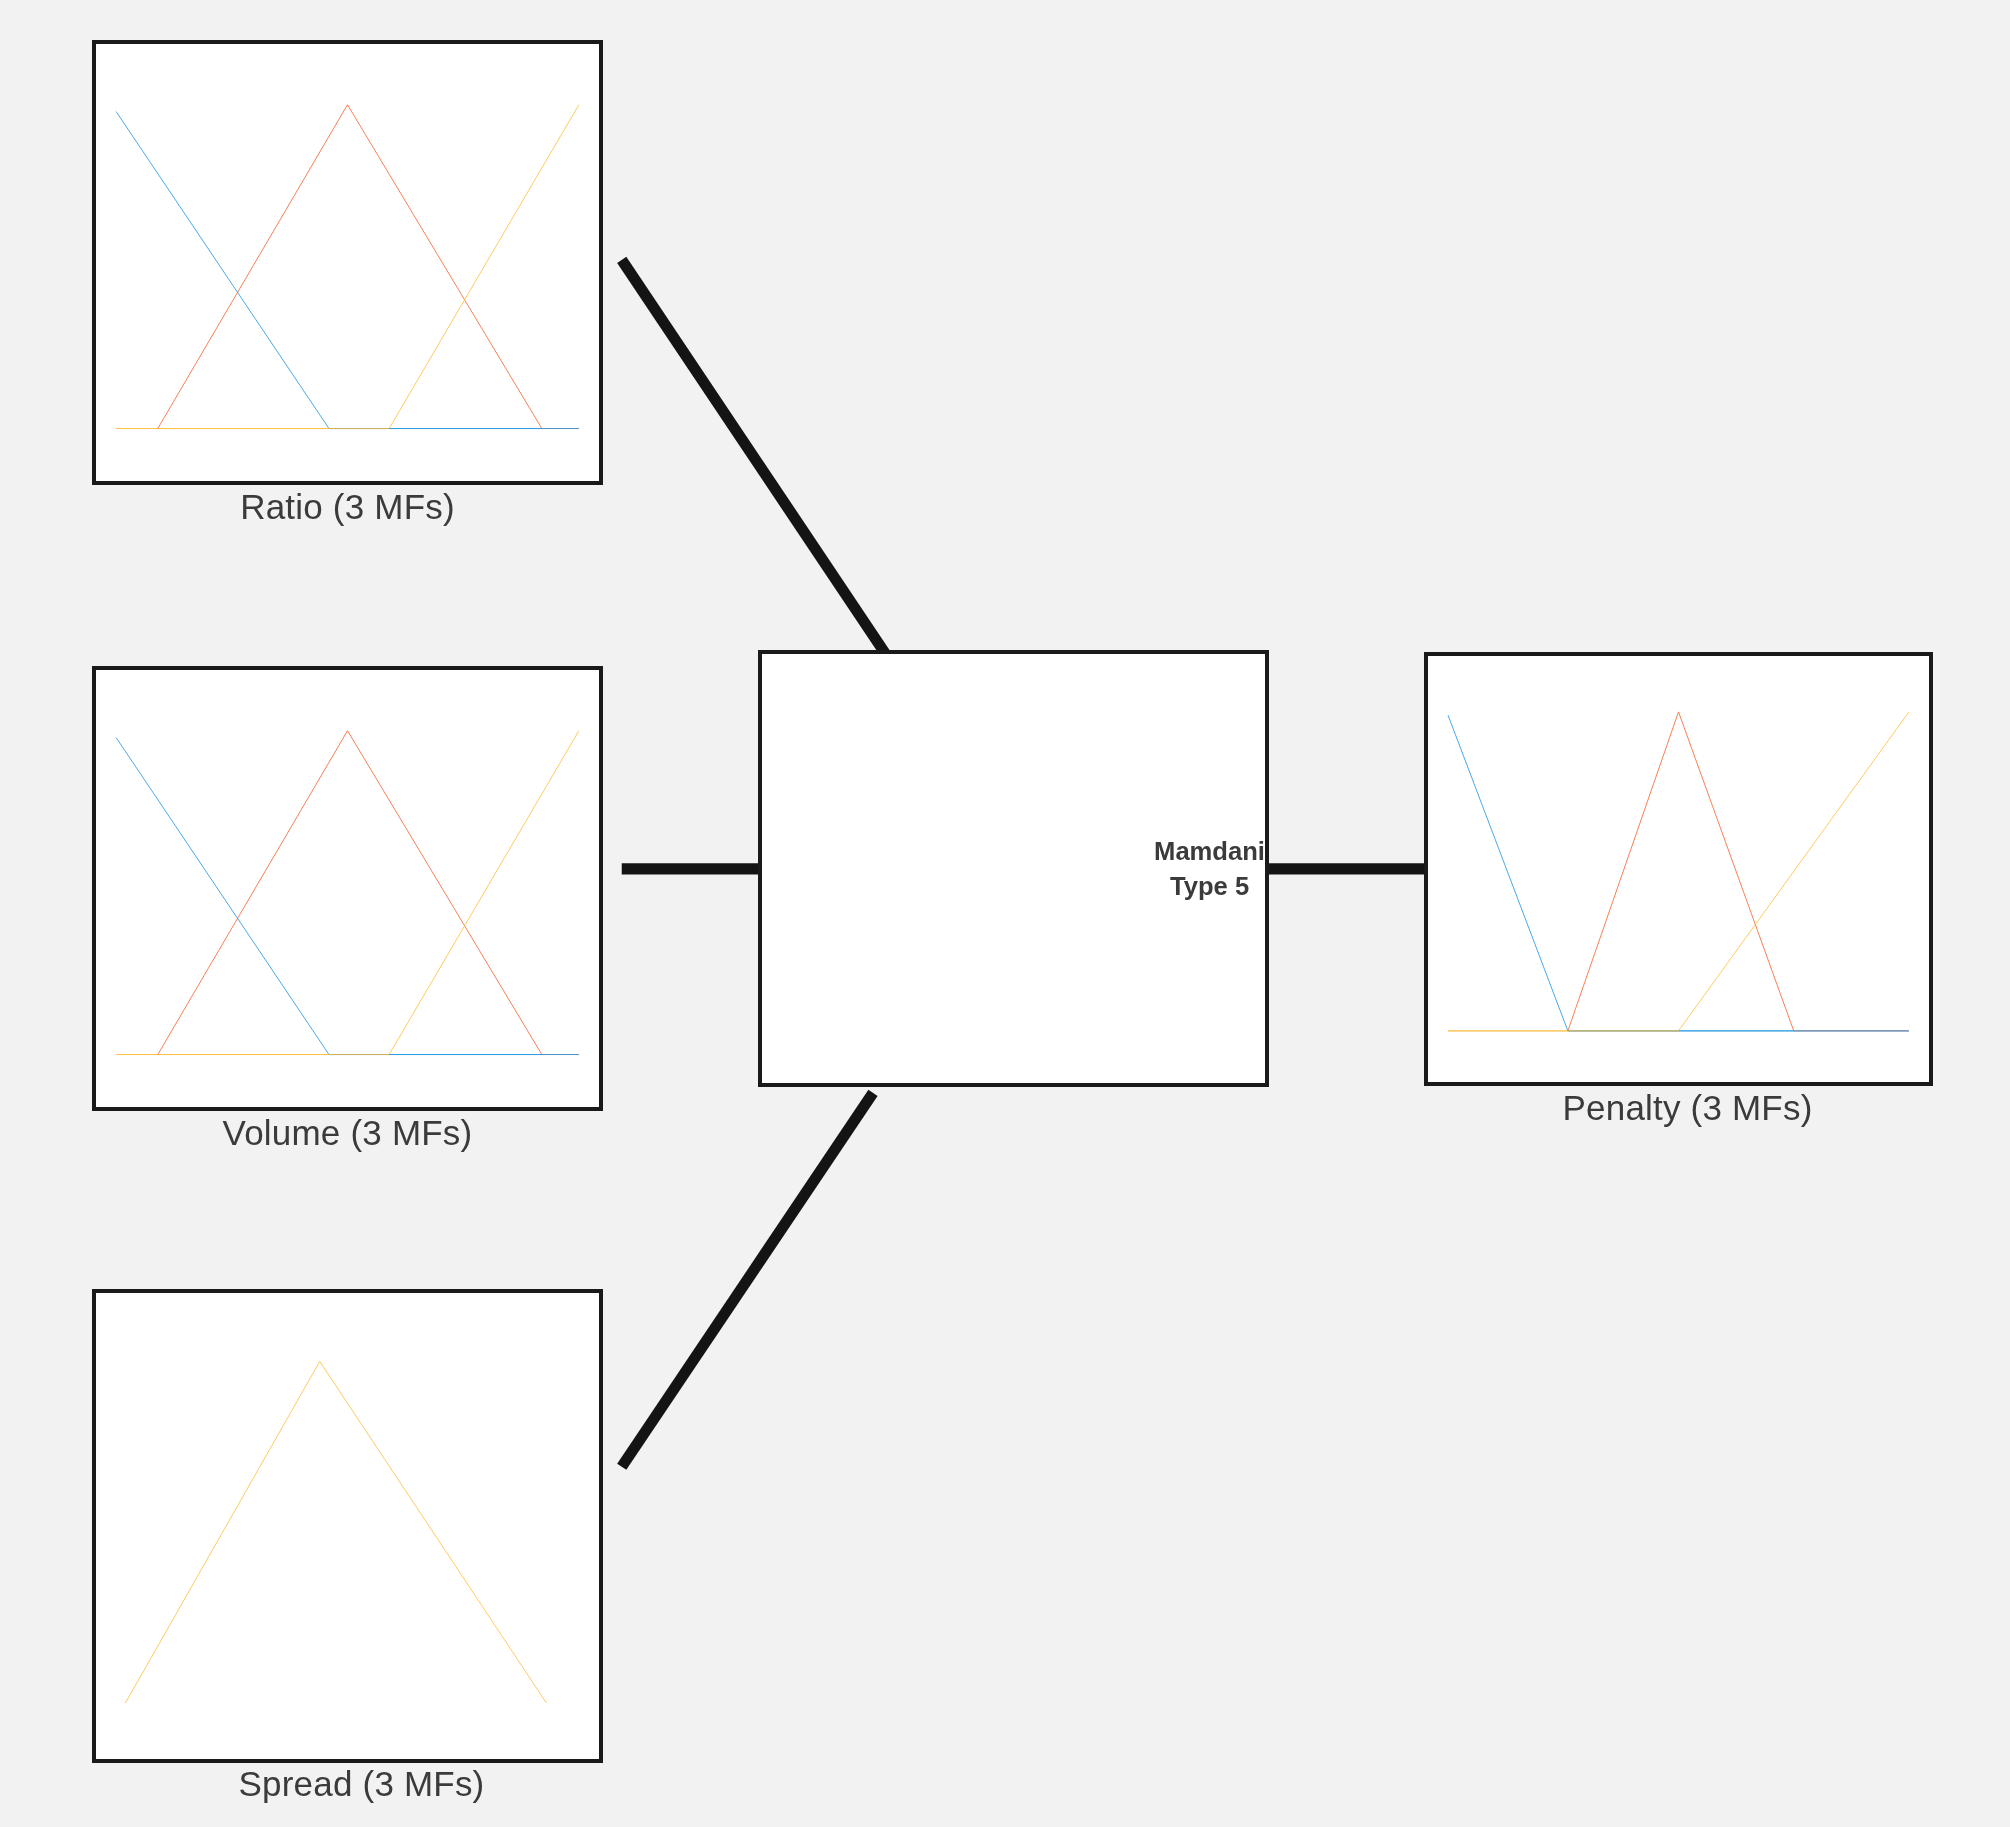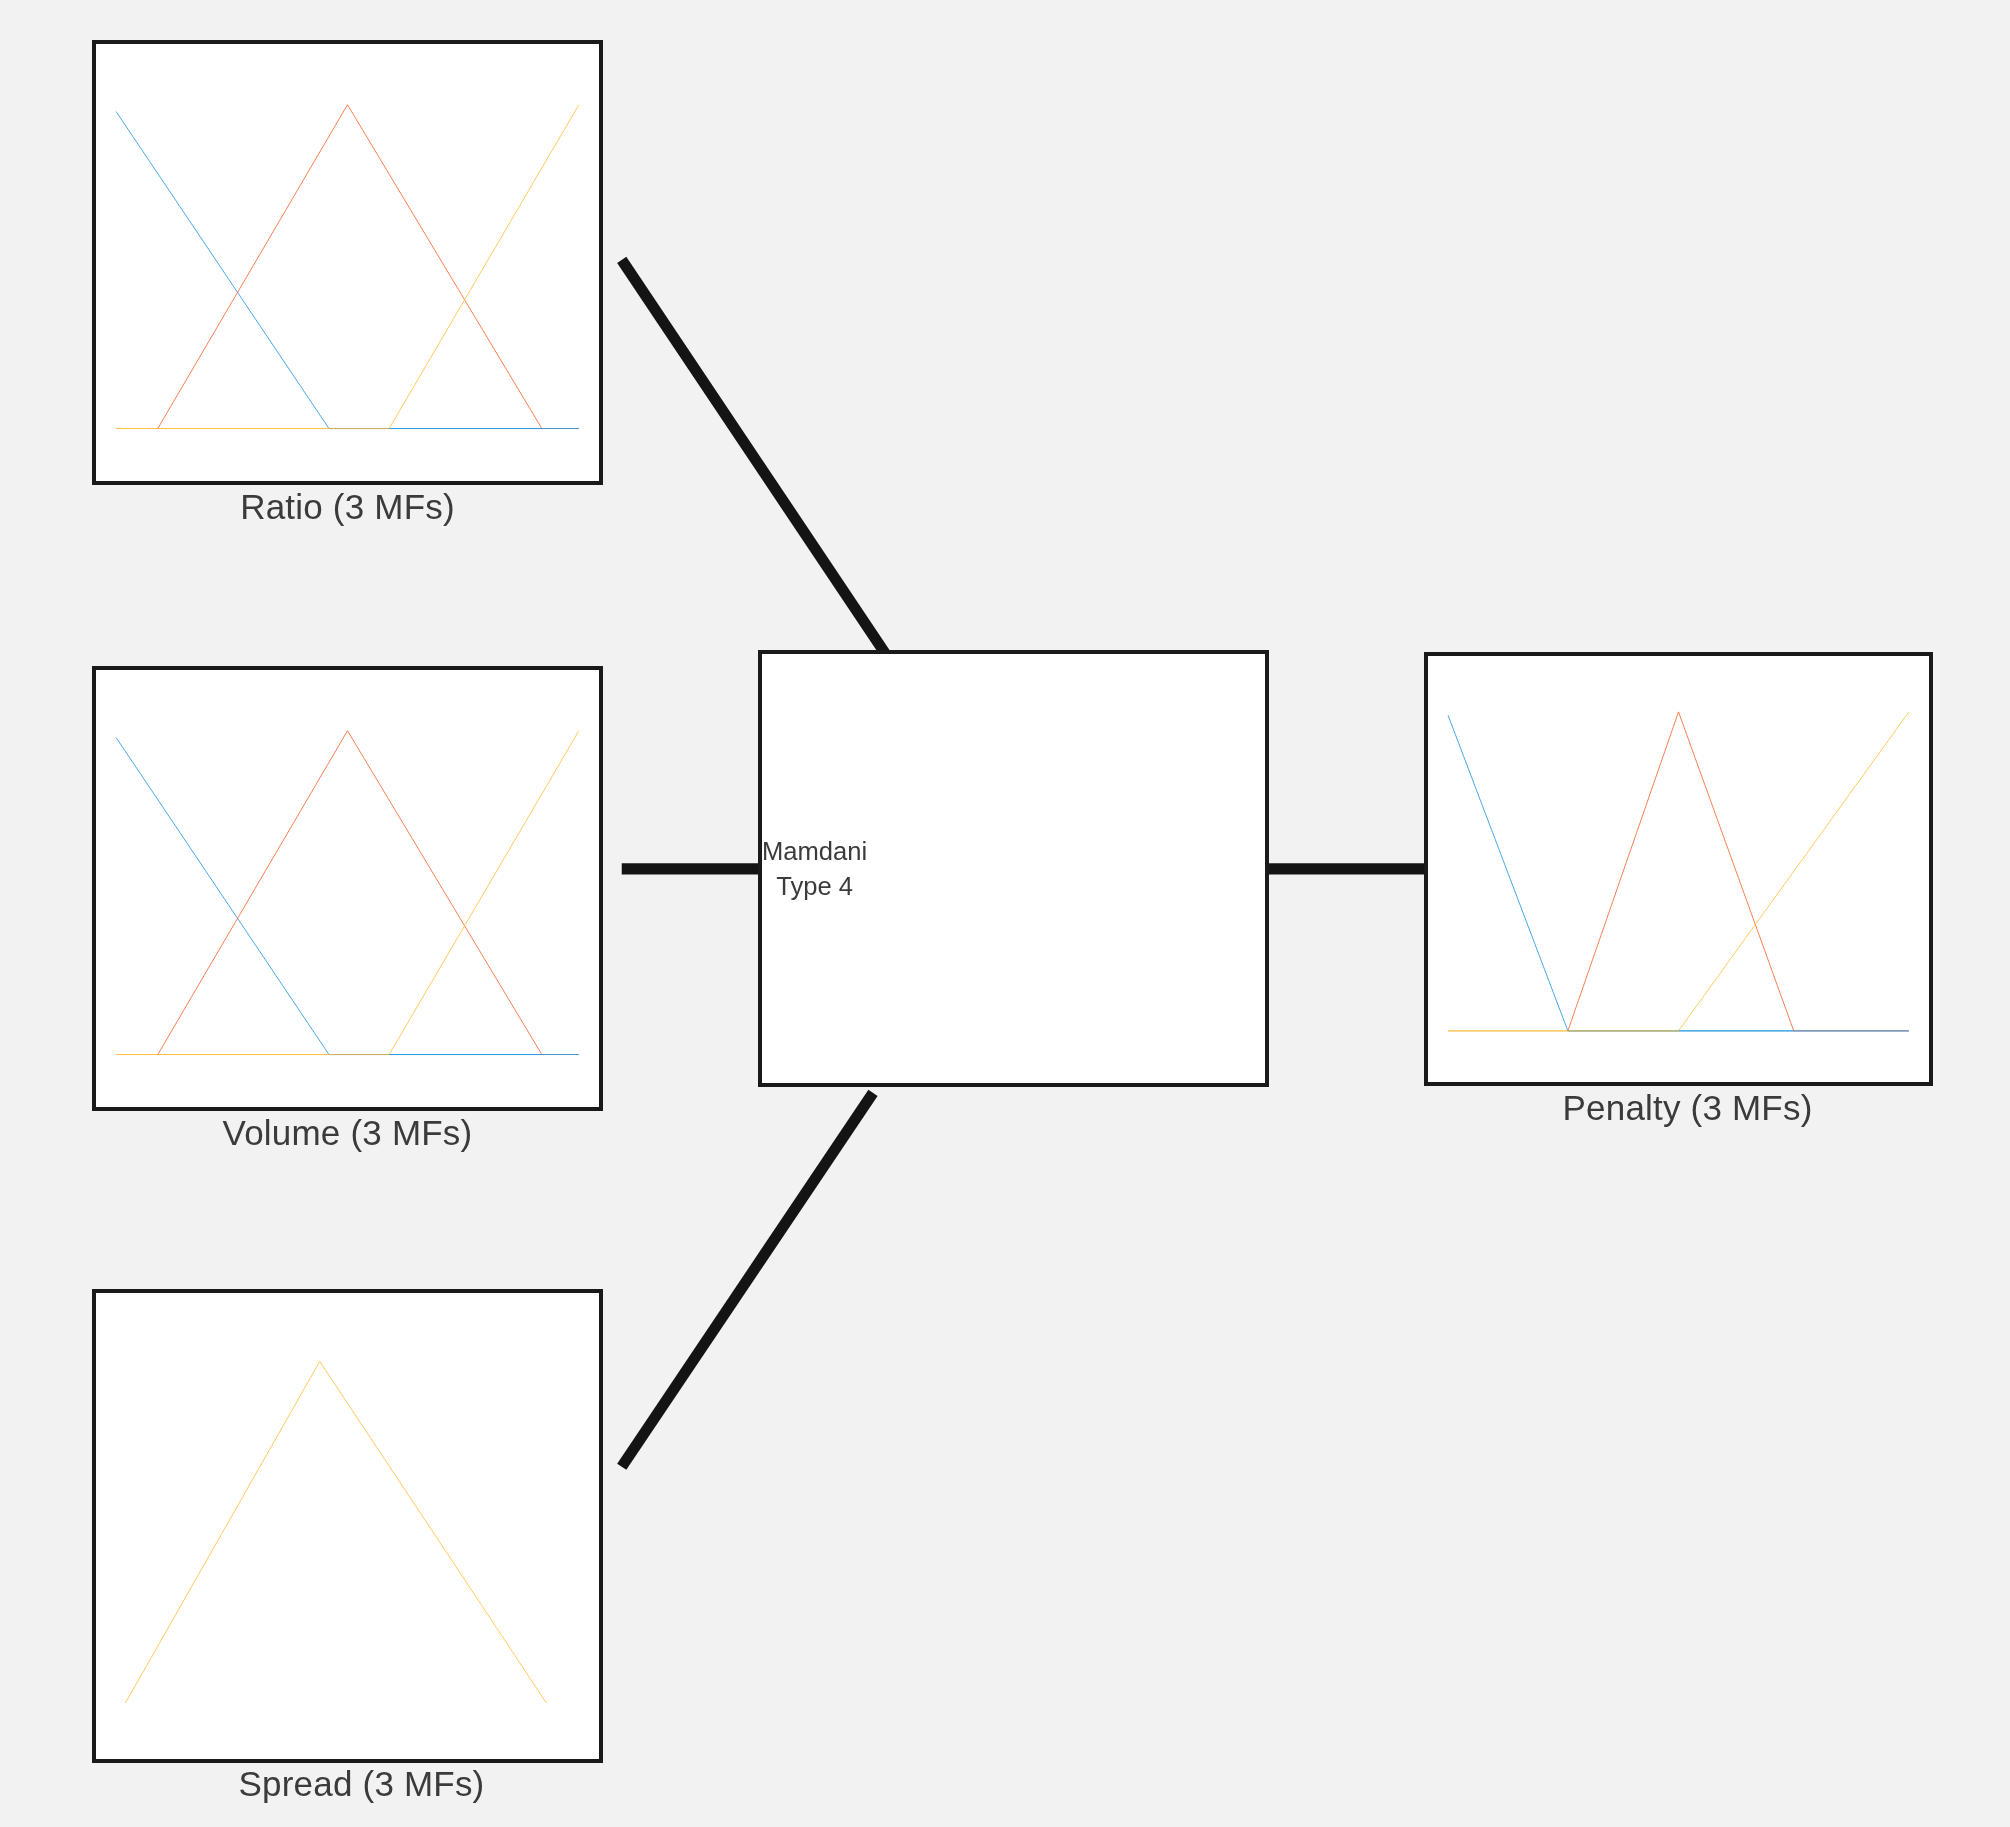--- a/index.html
+++ b/index.html
@@ -31,21 +31,22 @@
   }
 
   
   #engine-box{
     position:absolute;
     background:#ffffff;
     border:4.3px solid #1a1a1a;
     box-sizing:border-box;
     display:flex;
     align-items:center;
-    justify-content:flex-start;
+    justify-content:flex-end;
+    font-weight:bold;
   }
   #engine-text{
     text-align:center;
     color:#3b3b3b;
     font-size:25.6px;
     line-height:1.33;
   }
   #engine-text .ln{display:block;}
 </style>
 </head>
@@ -93,21 +94,21 @@
       <svg class="node-plot" id="plot-spread" viewBox="0 0 100 100" preserveAspectRatio="none">
           <polyline points="5.84,88 44.48,14.680000000000007 89.56,88" fill="none" stroke="#fcb82e" stroke-width="0.75" stroke-linejoin="miter" stroke-linecap="butt" vector-effect="non-scaling-stroke"></polyline>
         </svg>
     </div>
     <div class="node-label" style="top: 475px;">Spread (3 MFs)</div>
   </div>
 
   <div id="engine-box" style="left: 758px; top: 650px; width: 511px; height: 437px;">
     <div id="engine-text">
       <span class="ln">Mamdani</span>
-      <span class="ln">Type 4</span>
+      <span class="ln">Type 5</span>
     </div>
   </div>
 
   <div class="node" id="node-penalty" style="left: 1424px; top: 652px; width: 509px; height: 434px; padding-left: 18px;">
     <div class="node-frame" style="width: 509px; height: 434px;">
       <svg class="node-plot" id="plot-penalty" viewBox="0 0 100 100" preserveAspectRatio="none">
           <line x1="27.92" y1="88" x2="96" y2="88" stroke="#79c0ee" stroke-width="1.1" vector-effect="non-scaling-stroke"></line>
           <line x1="73" y1="88" x2="96" y2="88" stroke="#f9a283" stroke-width="1.1" vector-effect="non-scaling-stroke"></line>
           <line x1="4" y1="88" x2="50" y2="88" stroke="#fdd88c" stroke-width="1.1" vector-effect="non-scaling-stroke"></line>
           <polyline points="4,13.900000000000006 27.92,88 96,88" fill="none" stroke="#0c8ce0" stroke-width="0.75" stroke-linejoin="miter" stroke-linecap="butt" vector-effect="non-scaling-stroke"></polyline>

